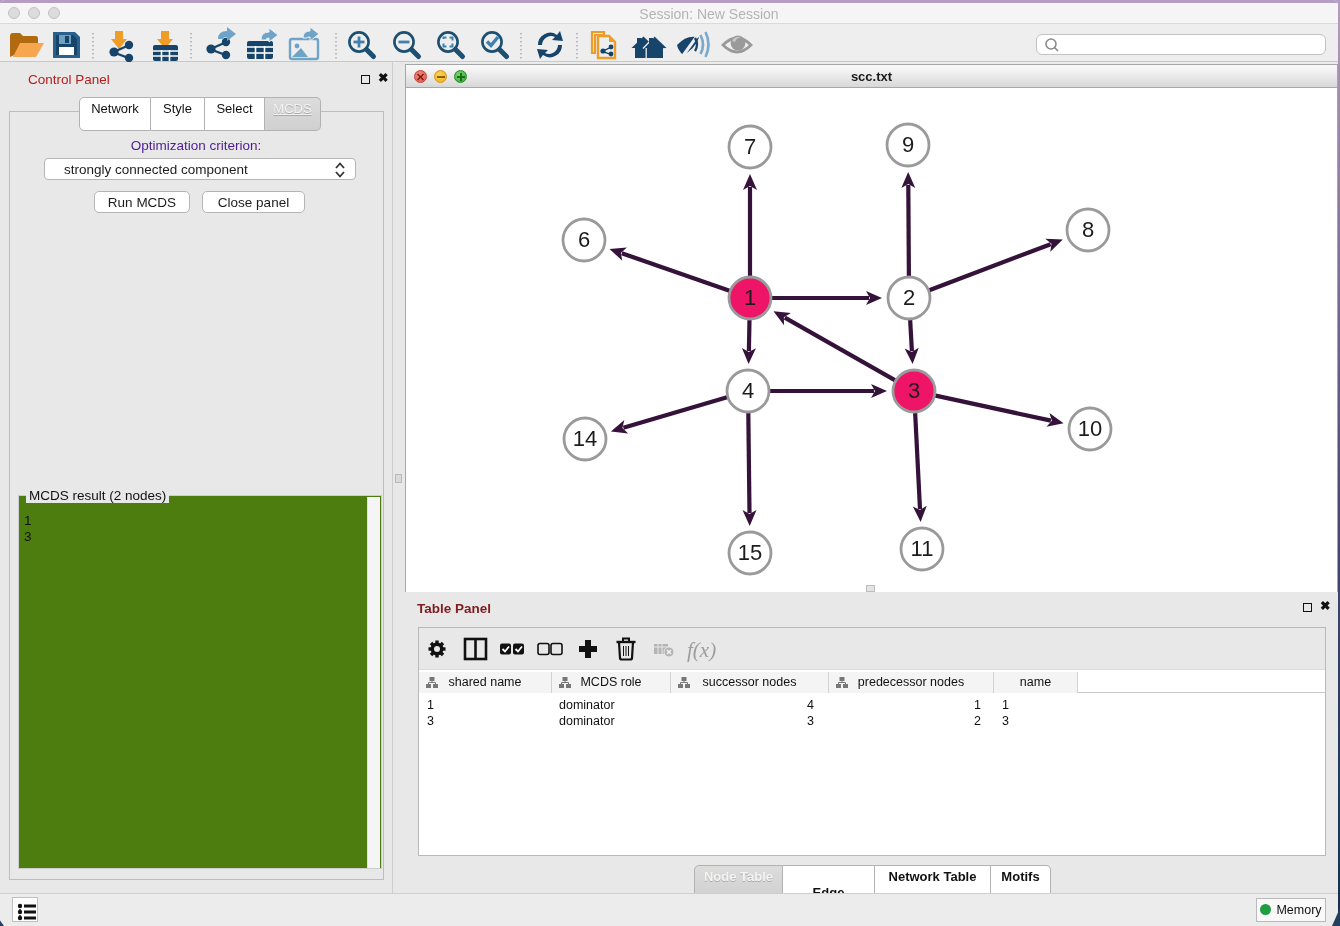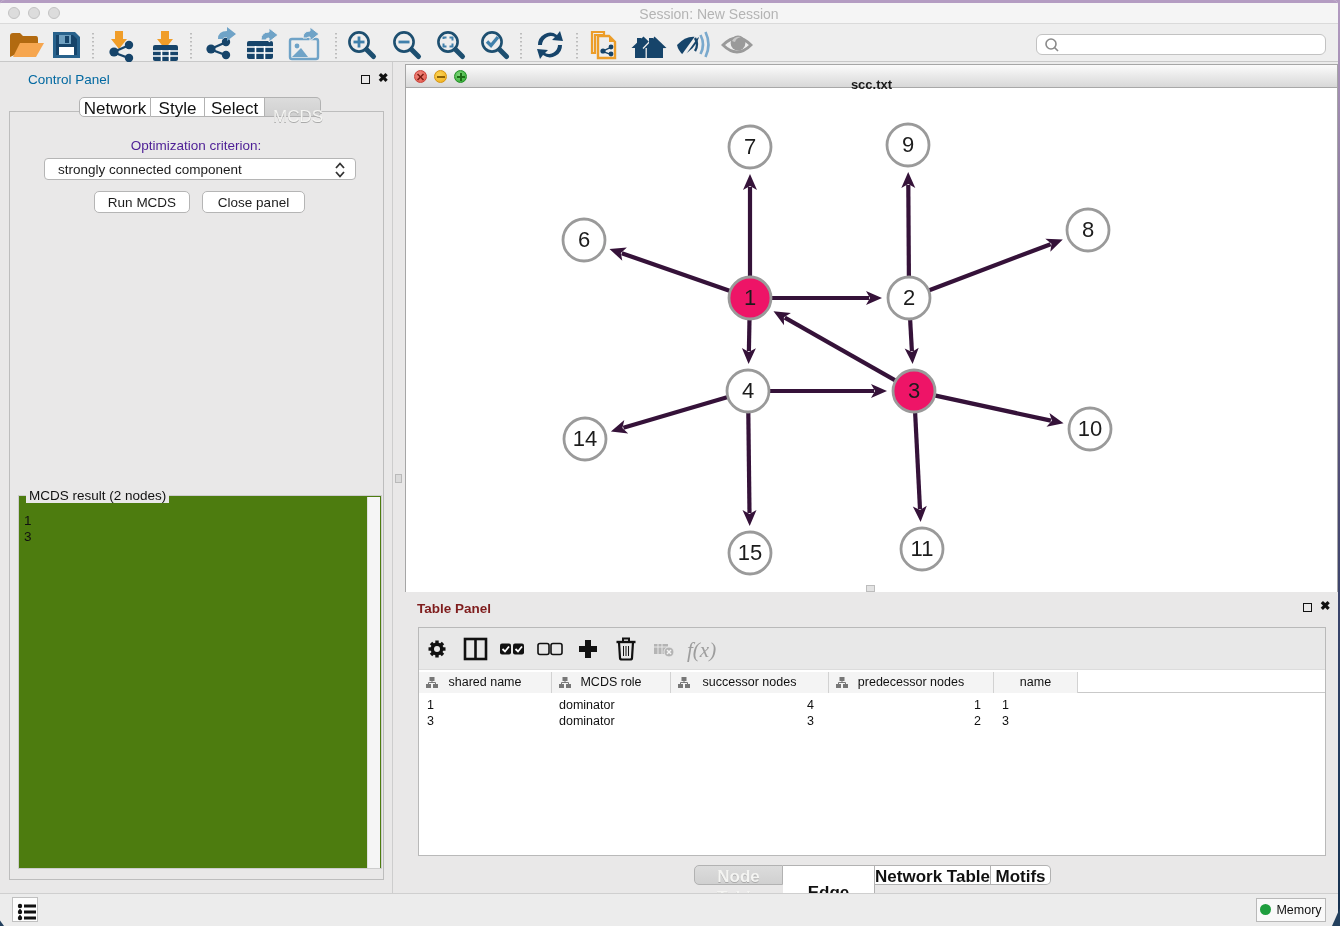--- a/index.html
+++ b/index.html
@@ -15,52 +15,52 @@
 #title-text { position:absolute; top:3px; width:100%; text-align:center; font-size:14px;
   color:#b4b4b4;margin-left:40px; }
 
 #toolbar { position:absolute; left:0; top:23px; width:1338px; height:39px; background:#eeeeee;
   border-top:1px solid #dadada; border-bottom:1px solid #c8c8c8; }
 #search { position:absolute; left:1036px; top:10px; width:290px; height:21px; background:#fff;
   border:1px solid #c2c2c2; border-radius:6px; }
 
 #cp { position:absolute; left:0; top:62px; width:392px; height:831px; background:#e9e8e8; }
 #cp-head { position:absolute; left:0; top:0; width:100%; height:30px; }
-#cp-head .lbl { position:absolute; left:28px; top:10px; font-size:13.5px; color:#0369a1; }
+#cp-head .lbl { position:absolute; left:28px; top:10px; font-size:13.5px; color:#b91c1c; }
 .float-btn { position:absolute; width:9px; height:9px; border:1.6px solid #111; }
 .close-x { position:absolute; font-size:12.5px; font-weight:bold; color:#111; }
 #cp-box { position:absolute; left:9px; top:49px; width:375px; height:769px; border:1px solid #bdbdbd; background:#e9e8e8; }
 #cp-tabs { position:absolute; left:79px; top:35px; height:22px; z-index:3; display:flex; }
-.tab { height:20px; border:1px solid #b2b2b2; border-left:none; background:#fff; color:#111;
-  font-size:17px; line-height:21px; padding:0 13px; }
+.tab { height:34px; border:1px solid #b2b2b2; border-left:none; background:#fff; color:#111;
+  font-size:13px; line-height:21px; padding:0 13px; }
 .tab.first { border-left:1px solid #b2b2b2; border-radius:5px 0 0 5px; }
 .tab.last { border-radius:0 5px 5px 0; }
 .tab.sel { background:linear-gradient(#dcdcdc,#d0d0d0); color:#f4f4f2; text-shadow:0 1px 0 #aaa; }
 #opt-lbl { position:absolute; left:0; top:76px; width:392px; text-align:center; font-size:13.5px; color:#4c1d95; }
 #dropdown { position:absolute; left:44px; top:96px; width:312px; height:22px; background:#fff;
   border:1px solid #b5b5b5; border-radius:4px; font-size:13.5px; color:#1c1c1c; line-height:21px;
-  padding-left:13px; }
+  padding-left:19px; }
 .btn { position:absolute; top:129px; height:22px; background:#fff; border:1px solid #b5b5b5;
   border-radius:5px; font-size:13.5px; color:#1c1c1c; text-align:center; line-height:21px; }
 #mcds-res { position:absolute; left:18px; top:433px; width:364px; height:374px; background:#4d7c0f;
   border:1px solid #cdcdcd; }
 #mcds-leg { position:absolute; left:7px; top:-8px; background:#e9e8e8; padding:0 3px;
   font-size:13.5px; color:#111; }
 #mcds-scroll { position:absolute; right:1px; top:1px; width:13px; height:371px; background:#f5f5f5;
   border-left:1px solid #e0e0e0; }
 
 #divider { position:absolute; left:392px; top:62px; width:13px; height:831px; background:#e9e8e8;
   border-left:1px solid #cdcdcd; }
 #divknob { position:absolute; left:2px; top:412px; width:7px; height:9px; background:#dadada; border:1px solid #b9b9b9; }
 
 #net { position:absolute; left:405px; top:64px; width:933px; height:528px;
   border:1px solid #a6a6a6; background:#fff; }
 #net-title { position:absolute; left:0; top:0; width:100%; height:23px;
   background:linear-gradient(#fbfbfb,#d8d8d8); border-bottom:1px solid #a8a8a8; }
-#net-title .t { position:absolute; width:100%; text-align:center; top:12px; font-size:13px;
+#net-title .t { position:absolute; width:100%; text-align:center; top:4px; font-size:13px;
   font-weight:bold; color:#1a1a1a; }
 .tl2 { position:absolute; top:5px; width:13px; height:13px; border-radius:50%; }
 #net-canvas { position:absolute; left:0; top:24px; width:931px; height:503px; background:#fff; }
 
 #tp { position:absolute; left:405px; top:592px; width:933px; height:301px; background:#e9e8e8; }
 #tp-head .lbl { position:absolute; left:12px; top:9px; font-size:13.5px; color:#7f1d1d;font-weight:bold; }
 #tp-box { position:absolute; left:13px; top:35px; width:908px; height:229px; background:#fff;
   border:1px solid #b9b9b9; }
 #tp-toolbar { position:absolute; left:0; top:0; width:906px; height:42px; background:#e8e8e8;
   border-bottom:1px solid #dcdcdc; }
@@ -236,21 +236,21 @@
   <div id="cp-head">
    <span class="lbl">Control Panel</span>
    <div class="float-btn" style="left:361px; top:13px;"></div>
    <span class="close-x" style="left:378px; top:8px; position:absolute;">✖</span>
   </div>
   <div id="cp-box"></div>
   <div id="cp-tabs">
    <div class="tab first" style="width:72px; text-align:center; padding:0;">Network</div>
    <div class="tab" style="width:54px; text-align:center; padding:0;">Style</div>
    <div class="tab" style="width:60px; text-align:center; padding:0;">Select</div>
-   <div class="tab sel last" style="width:56px; text-align:center; padding:8px;">MCDS</div>
+   <div class="tab sel last" style="width:56px; text-align:center; padding:0;text-decoration:underline;">MCDS</div>
   </div>
   <div id="opt-lbl">Optimization criterion:</div>
   <div id="dropdown">strongly connected component
     <svg width="12" height="16" style="position:absolute; right:9px; top:3px;">
       <path d="M2 6 L6 1.5 L10 6" fill="none" stroke="#333" stroke-width="1.8"></path>
       <path d="M2 10 L6 14.5 L10 10" fill="none" stroke="#333" stroke-width="1.8"></path>
     </svg>
   </div>
   <div class="btn" style="left:94px; width:96px;">Run MCDS</div>
   <div class="btn" style="left:202px; width:103px;">Close panel</div>

